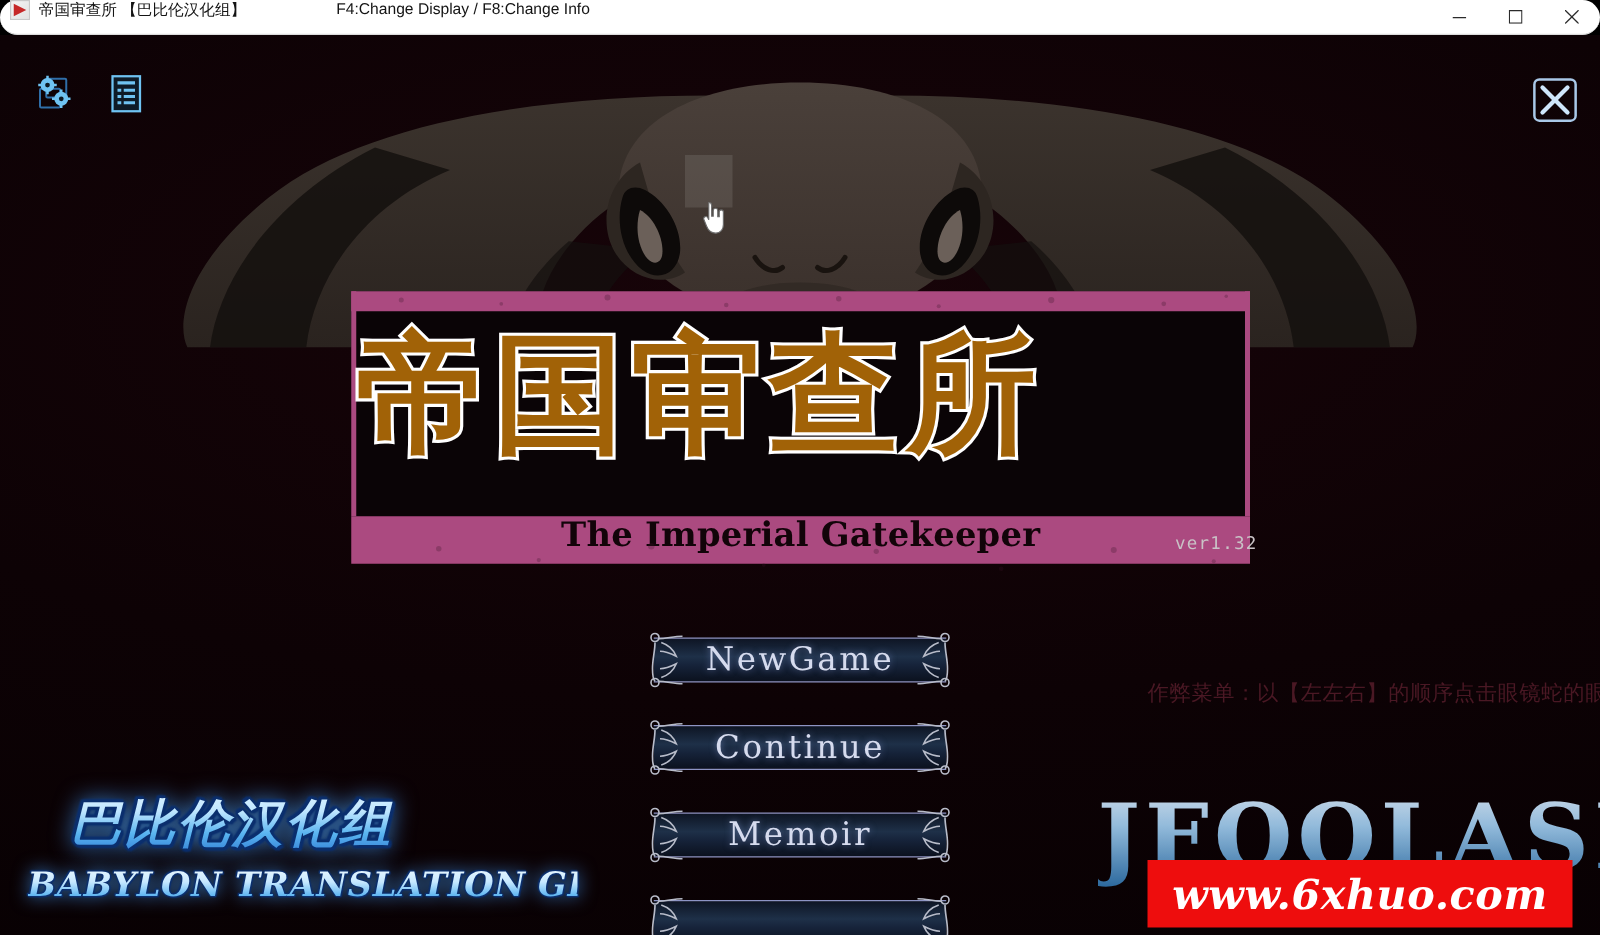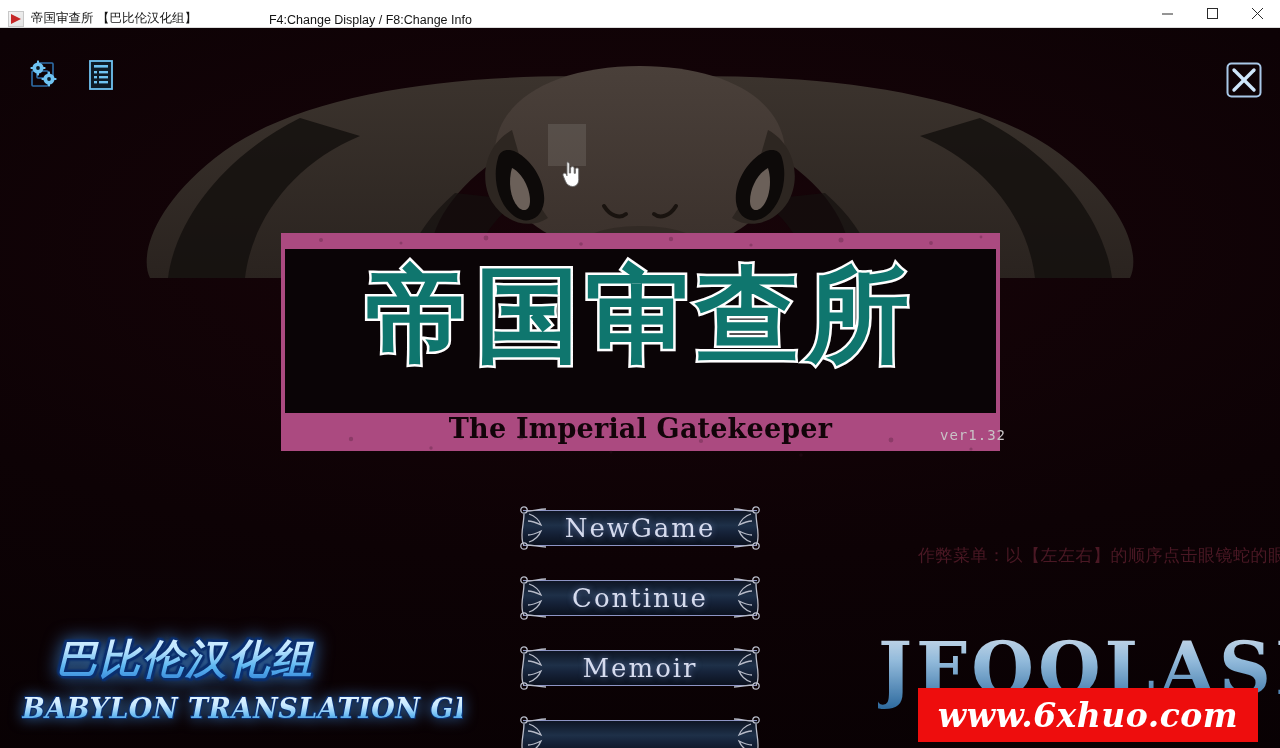--- a/index.html
+++ b/index.html
@@ -21,22 +21,23 @@
 
   
   .titlebar {
     position: absolute;
     left: 0; top: 0;
     width: 1280px;
     height: 28px;
     background: #ffffff;
     border-bottom: 1px solid #dcdcdc;
     display: flex;
-    align-items: flex-end;
+    align-items: flex-start;
     box-sizing: border-box;
+    border-radius: 14px;
   }
   .tb-icon {
     width: 16px; height: 16px;
     margin-left: 8px; margin-right: 7px;
     position: relative;
     flex: 0 0 auto;
   }
   .tb-icon .shape {
     position: absolute; left: 0; top: 0;
     width: 16px; height: 16px;
@@ -134,27 +135,27 @@
     box-sizing: border-box;
   }
   .banner-grunge {
     position: absolute; inset: -16px -4px 0 -4px;
     pointer-events: none;
     opacity: .55;
   }
   .banner-cn {
     position: absolute;
     left: 0; right: 0; top: 6px;
-    text-align: center;
+    text-align: left;
     font-family: "DejaVu Sans", "Liberation Sans", sans-serif;
     font-size: 104px;
     line-height: 120px;
     font-weight: 700;
     letter-spacing: 6px;
-    color: #0f766e;
+    color: #a16207;
     -webkit-text-stroke: 5px #ffffff;
     paint-order: stroke fill;
     white-space: nowrap;
   }
   .banner-sub-band {
     position: absolute;
     left: -4px; right: -4px; bottom: -38px;
     height: 38px;
     background: #ab4a80;
     display: flex;

